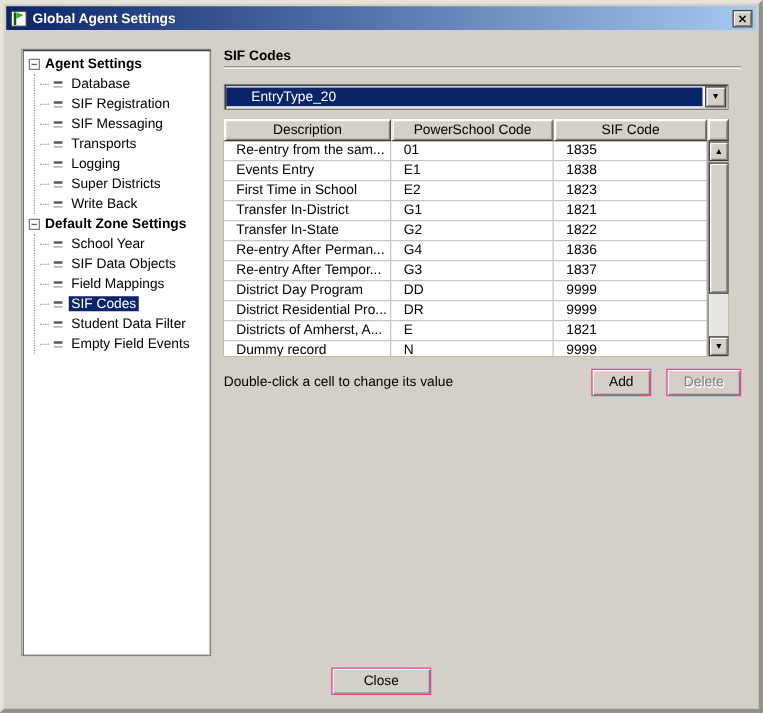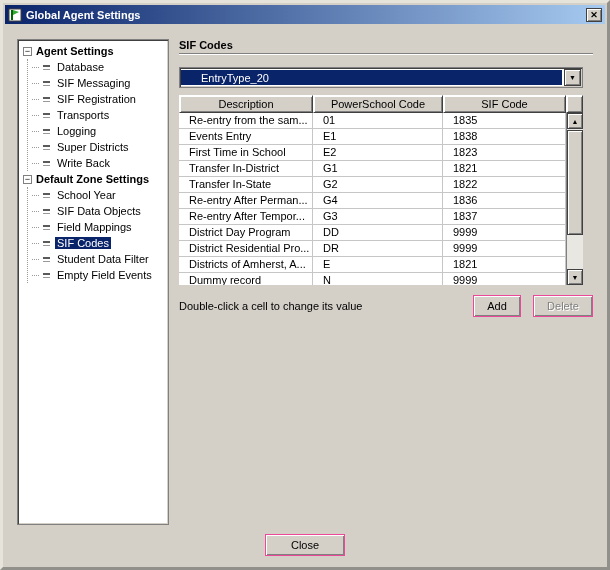--- a/index.html
+++ b/index.html
@@ -160,26 +160,26 @@
     </div>
     <div class="children">
       <div class="titem">
           <span class="dash"></span>
           <span class="leaf-icon"></span>
           <span class="tlabel">Database</span>
         </div>
       <div class="titem">
           <span class="dash"></span>
           <span class="leaf-icon"></span>
+          <span class="tlabel">SIF Registration</span>
+        </div>
+      <div class="titem">
+          <span class="dash"></span>
+          <span class="leaf-icon"></span>
           <span class="tlabel">SIF Messaging</span>
-        </div>
-      <div class="titem">
-          <span class="dash"></span>
-          <span class="leaf-icon"></span>
-          <span class="tlabel">SIF Registration</span>
         </div>
       <div class="titem">
           <span class="dash"></span>
           <span class="leaf-icon"></span>
           <span class="tlabel">Transports</span>
         </div>
       <div class="titem">
           <span class="dash"></span>
           <span class="leaf-icon"></span>
           <span class="tlabel">Logging</span>

